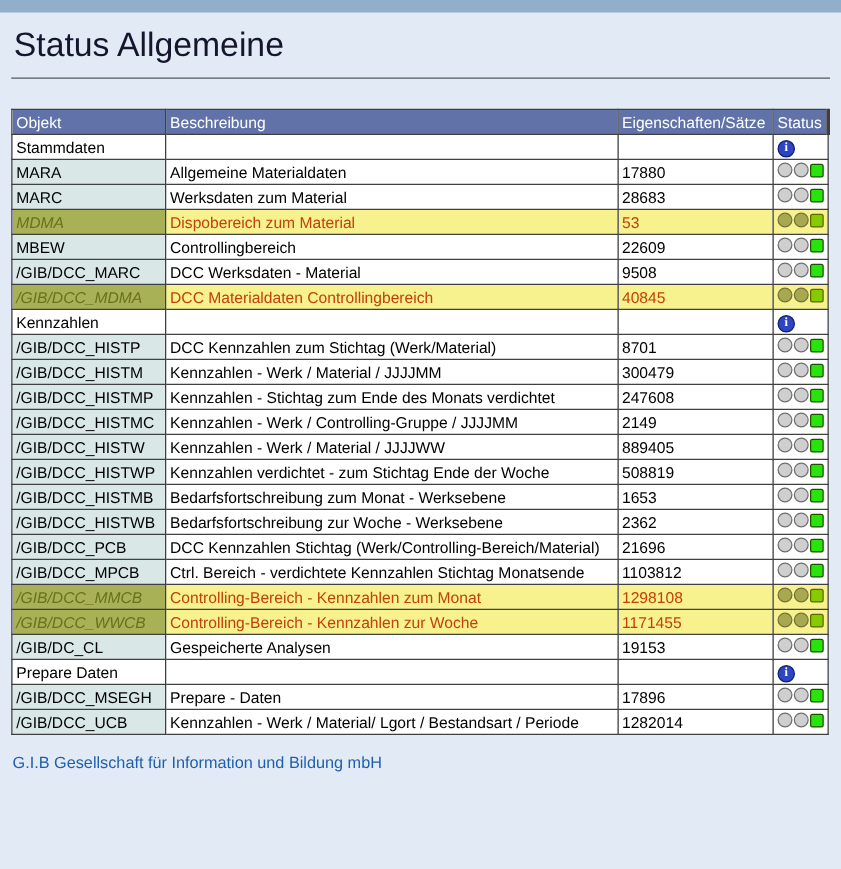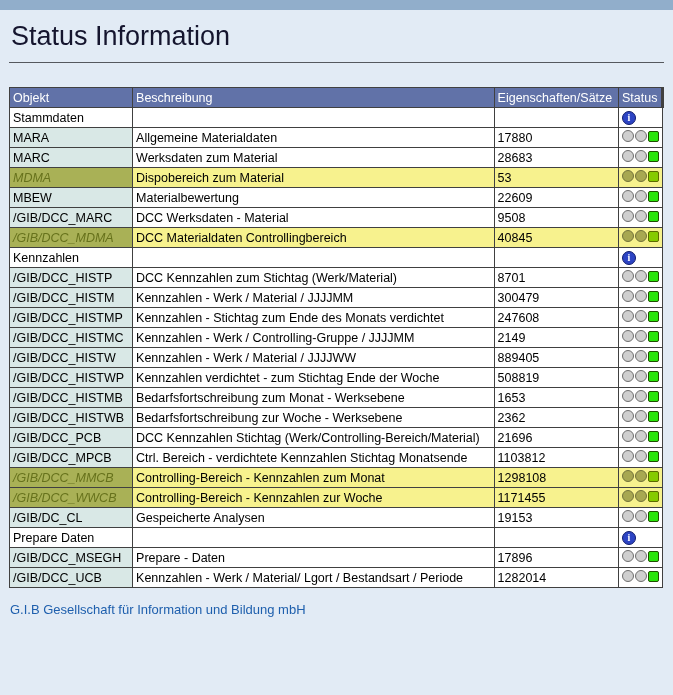--- a/index.html
+++ b/index.html
@@ -56,21 +56,21 @@
     border-top: 1px solid #404040;
     border-bottom: 1px solid #404040;
     border-left: 1px solid #9aa6c9;
     border-right: 1px solid #9aa6c9;
   }
   thead th:first-child { border-left: 1px solid #404040; margin-left: 33px; }
   thead th:last-child { border-right: 3px solid #404040; }
   tbody td { background: #ffffff; }
   tr.data-row td.col-objekt { background: #d9e8e6; }
   tr.section-row td { background: #ffffff; }
-  tr.row-highlight td { background: #f7f28e; color: #000000; }
+  tr.row-highlight td { background: #f7f28e; color: #c2410c; }
   tr.row-highlight td.col-objekt { background: #a9b156; color: #67721c; font-style: italic; }
   
   .traffic-light {
     display: inline-flex;
     align-items: center;
   }
   .tl-circle {
     width: 10px; height: 10px;
     border-radius: 50%;
     background: #cfcfcf;
@@ -108,21 +108,21 @@
     font-size: 13px;
     color: #1e5fad;
   }
 </style>
 </head>
 <body>
 
 <div class="topbar"></div>
 
 <div class="content">
-  <h1 class="page-title">Status Information</h1>
+  <h1 class="page-title">Status Allgemeine</h1>
   <hr class="title-divider">
 
   <table class="status-table">
     <thead>
       <tr>
         <th class="col-objekt">Objekt</th>
         <th class="col-beschreibung">Beschreibung</th>
         <th class="col-saetze">Eigenschaften/Sätze</th>
         <th class="col-status">Status</th>
       </tr>
@@ -159,21 +159,21 @@
           <td class="col-beschreibung">Dispobereich zum Material</td>
           <td class="col-saetze">53</td>
           <td class="col-status"><span class="traffic-light">
               <span class="tl-circle"></span>
               <span class="tl-circle"></span>
               <span class="tl-square"></span>
             </span></td>
         </tr>
         <tr class="data-row">
           <td class="col-objekt">MBEW</td>
-          <td class="col-beschreibung">Materialbewertung</td>
+          <td class="col-beschreibung">Controllingbereich</td>
           <td class="col-saetze">22609</td>
           <td class="col-status"><span class="traffic-light">
               <span class="tl-circle"></span>
               <span class="tl-circle"></span>
               <span class="tl-square"></span>
             </span></td>
         </tr>
         <tr class="data-row">
           <td class="col-objekt">/GIB/DCC_MARC</td>
           <td class="col-beschreibung">DCC Werksdaten - Material</td>

